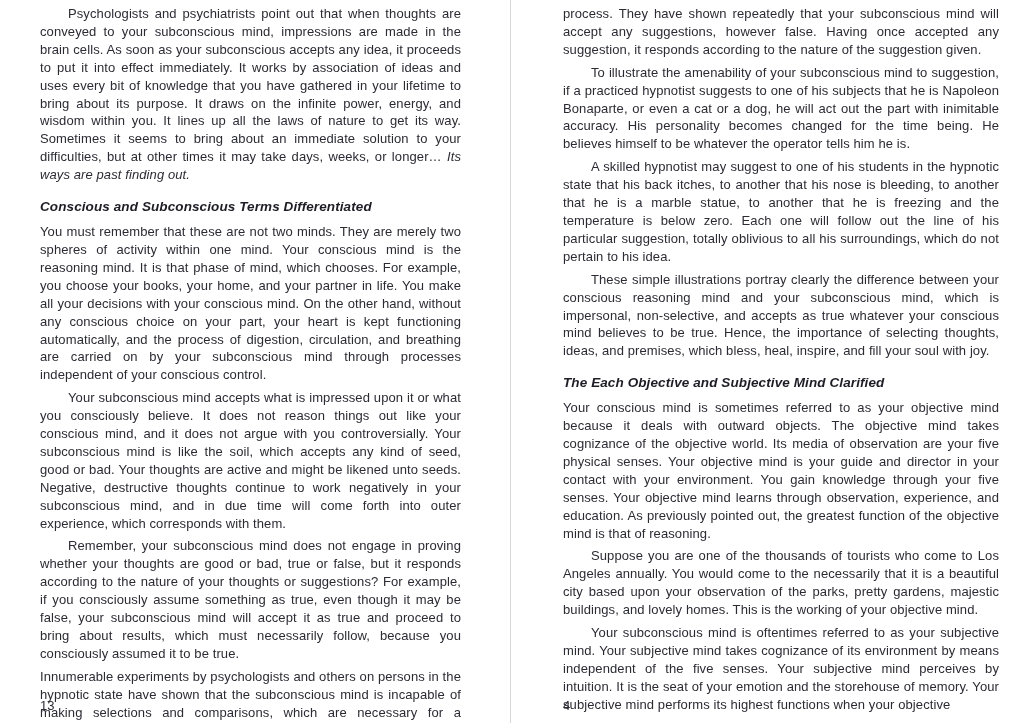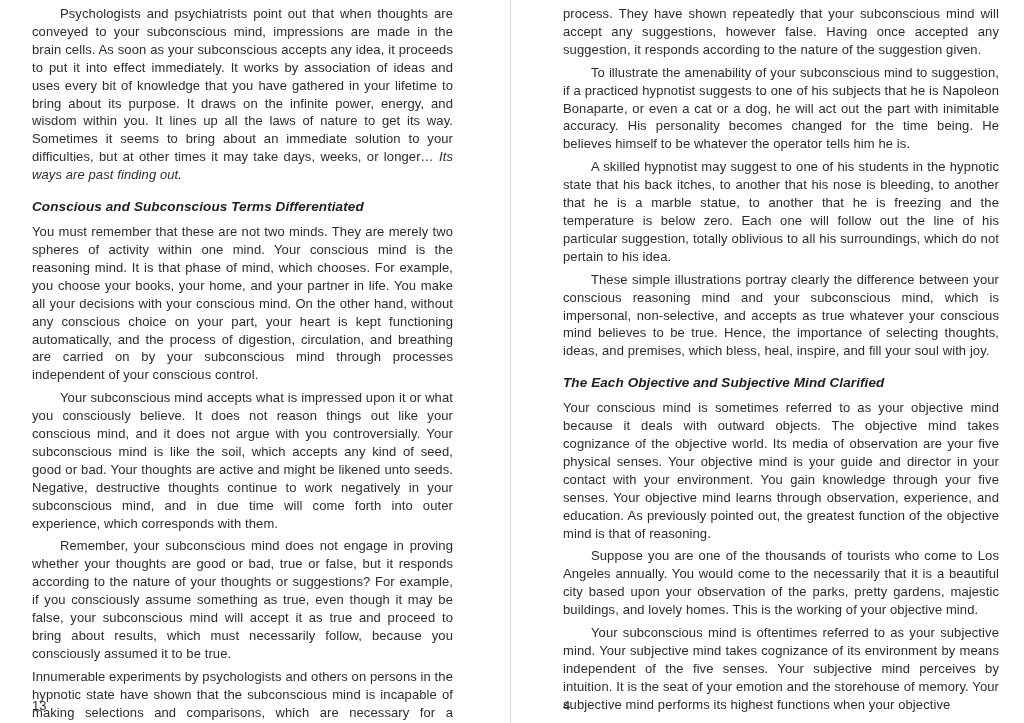--- a/index.html
+++ b/index.html
@@ -18,21 +18,21 @@
     position: relative;
     width: 1024px;
     height: 723px;
     background: #ffffff;
   }
   .page {
     position: absolute;
     top: 0;
     height: 723px;
   }
-  .page-left  { left: 32px;  width: 421px; }
+  .page-left  { left: 40px;  width: 421px; }
   .page-right { left: 563px; width: 436px; }
   .page-body {
     padding-top: 5px;
     font-size: 13px;
     line-height: 17.9px;
     text-align: justify;
     letter-spacing: 0.1px;
   }
   p.para {
     margin: 5px 0 0 0;

